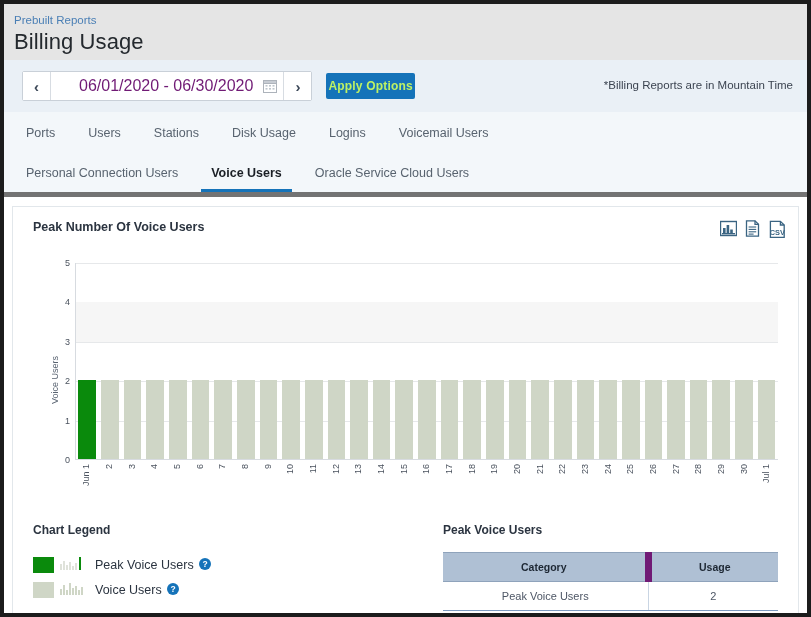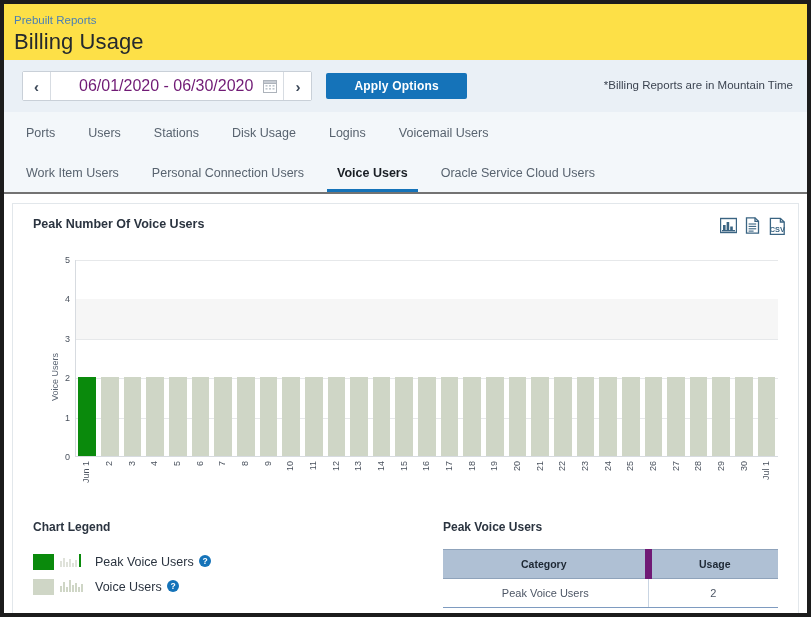--- a/index.html
+++ b/index.html
@@ -13,21 +13,21 @@
   #app {
     position: absolute;
     left: 4px; top: 4px;
     width: 803px; height: 609px;
     background: #ffffff;
     overflow: hidden;
   }
 
   
   .page-header {
-    background: #fde047;
+    background: #e5e5e5;
     padding: 6px 0 0 0;
     height: 56px;
   }
   .breadcrumb {
     font-size: 11.5px;
     color: #4a7fb5;
     padding: 3px 0 0 10px;
     line-height: 14px;
   }
   .page-title {
@@ -85,43 +85,43 @@
   }
   .cal-icon {
     width: 14px; height: 14px;
     position: relative;
     opacity: .55;
   }
   .cal-icon svg { display:block; }
   .apply-btn {
     margin-left: 14px;
     background: #1573b9;
-    color: #ffffff;
+    color: #bef264;
     font-size: 12px;
     font-weight: bold;
     border: none;
     border-radius: 2px;
     height: 26px;
-    padding: 0 28px;
+    padding: 0 2px;
     cursor: pointer;
     font-family: "Liberation Sans", sans-serif;
     letter-spacing: .2px;
   }
   .tz-note {
     position: absolute;
     right: 14px;
     top: 19px;
     font-size: 11.5px;
     color: #3c4451;
   }
 
   
   .tabs-wrap {
     background: #f3f7fa;
-    border-bottom: 2px solid #737373;
+    border-bottom: 5px solid #737373;
     padding: 0 8px;
   }
   .tabs-row {
     display: flex;
     align-items: flex-end;
     height: 40px;
     padding-left: 14px;
   }
   .tab {
     font-size: 12.5px;
@@ -353,21 +353,20 @@
   <div class="tabs-wrap">
     <div class="tabs-row">
       <div class="tab">Ports</div>
       <div class="tab">Users</div>
       <div class="tab">Stations</div>
       <div class="tab">Disk Usage</div>
       <div class="tab">Logins</div>
       <div class="tab">Voicemail Users</div>
     </div>
     <div class="tabs-row">
-      <div class="tab">Work Item Users</div>
       <div class="tab">Personal Connection Users</div>
       <div class="tab active">Voice Users</div>
       <div class="tab">Oracle Service Cloud Users</div>
     </div>
   </div>
 
   <div class="card">
 
     <div class="card-head">
       <div class="chart-title">Peak Number Of Voice Users</div>

